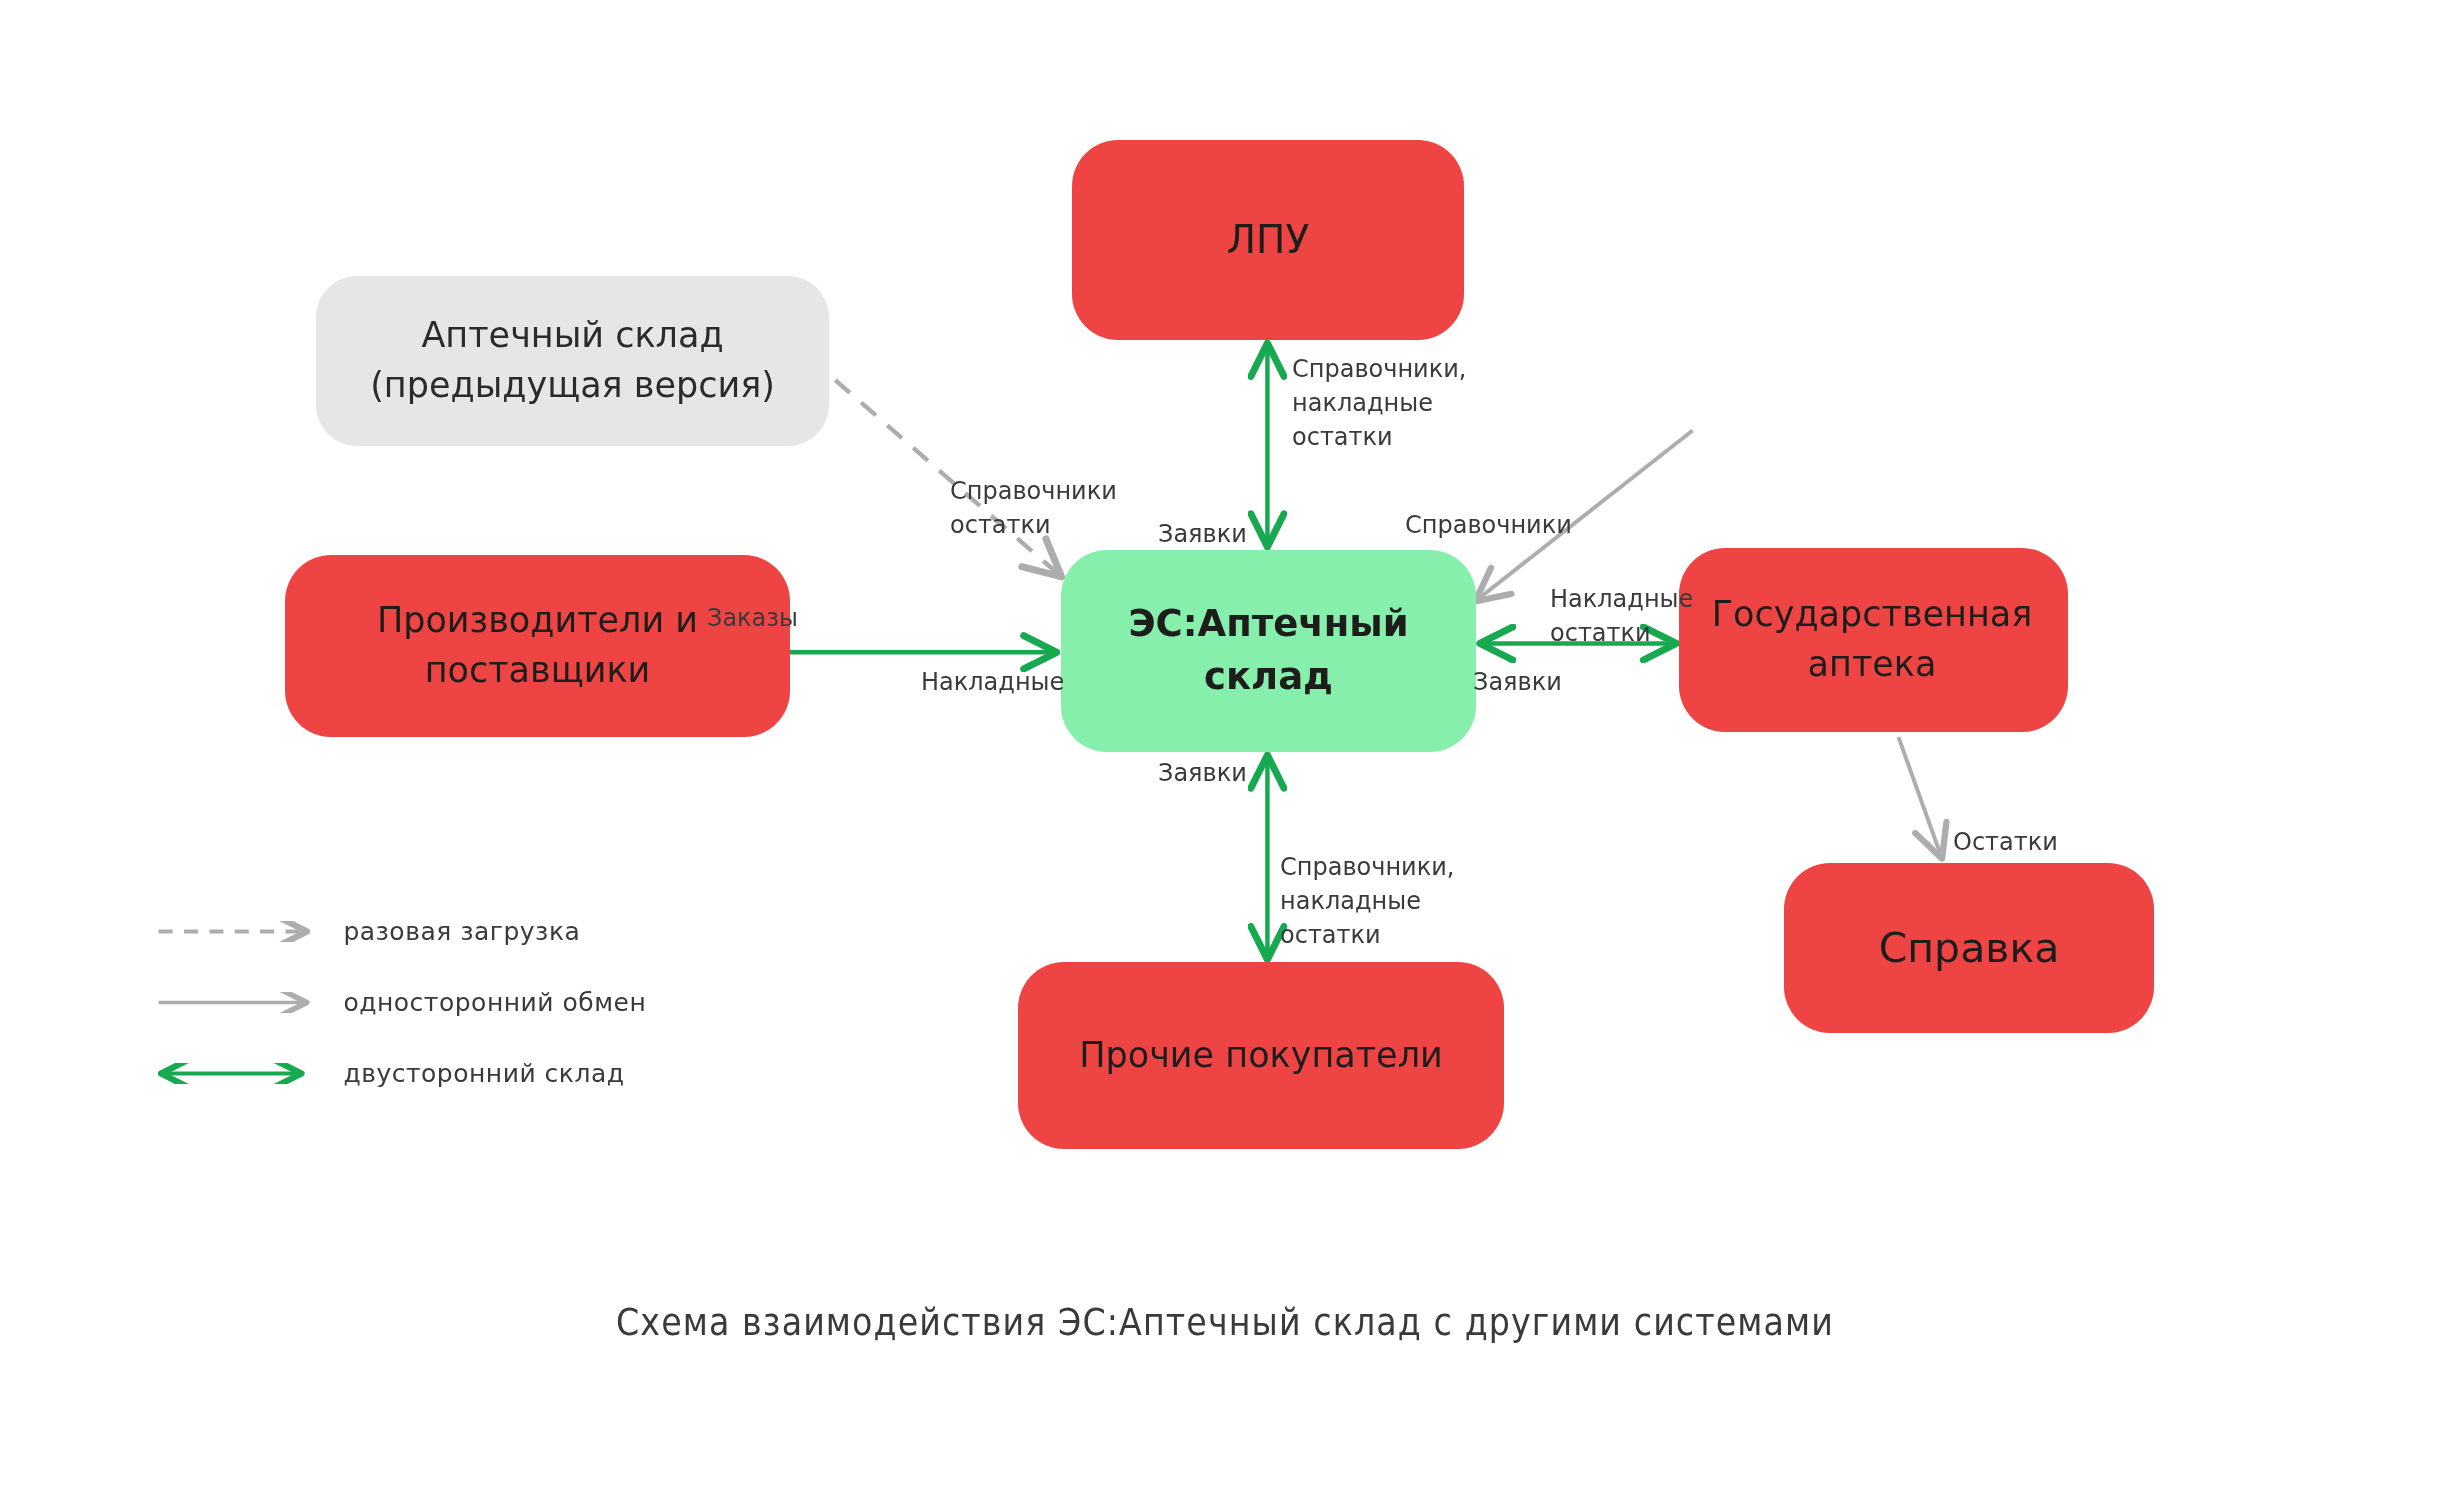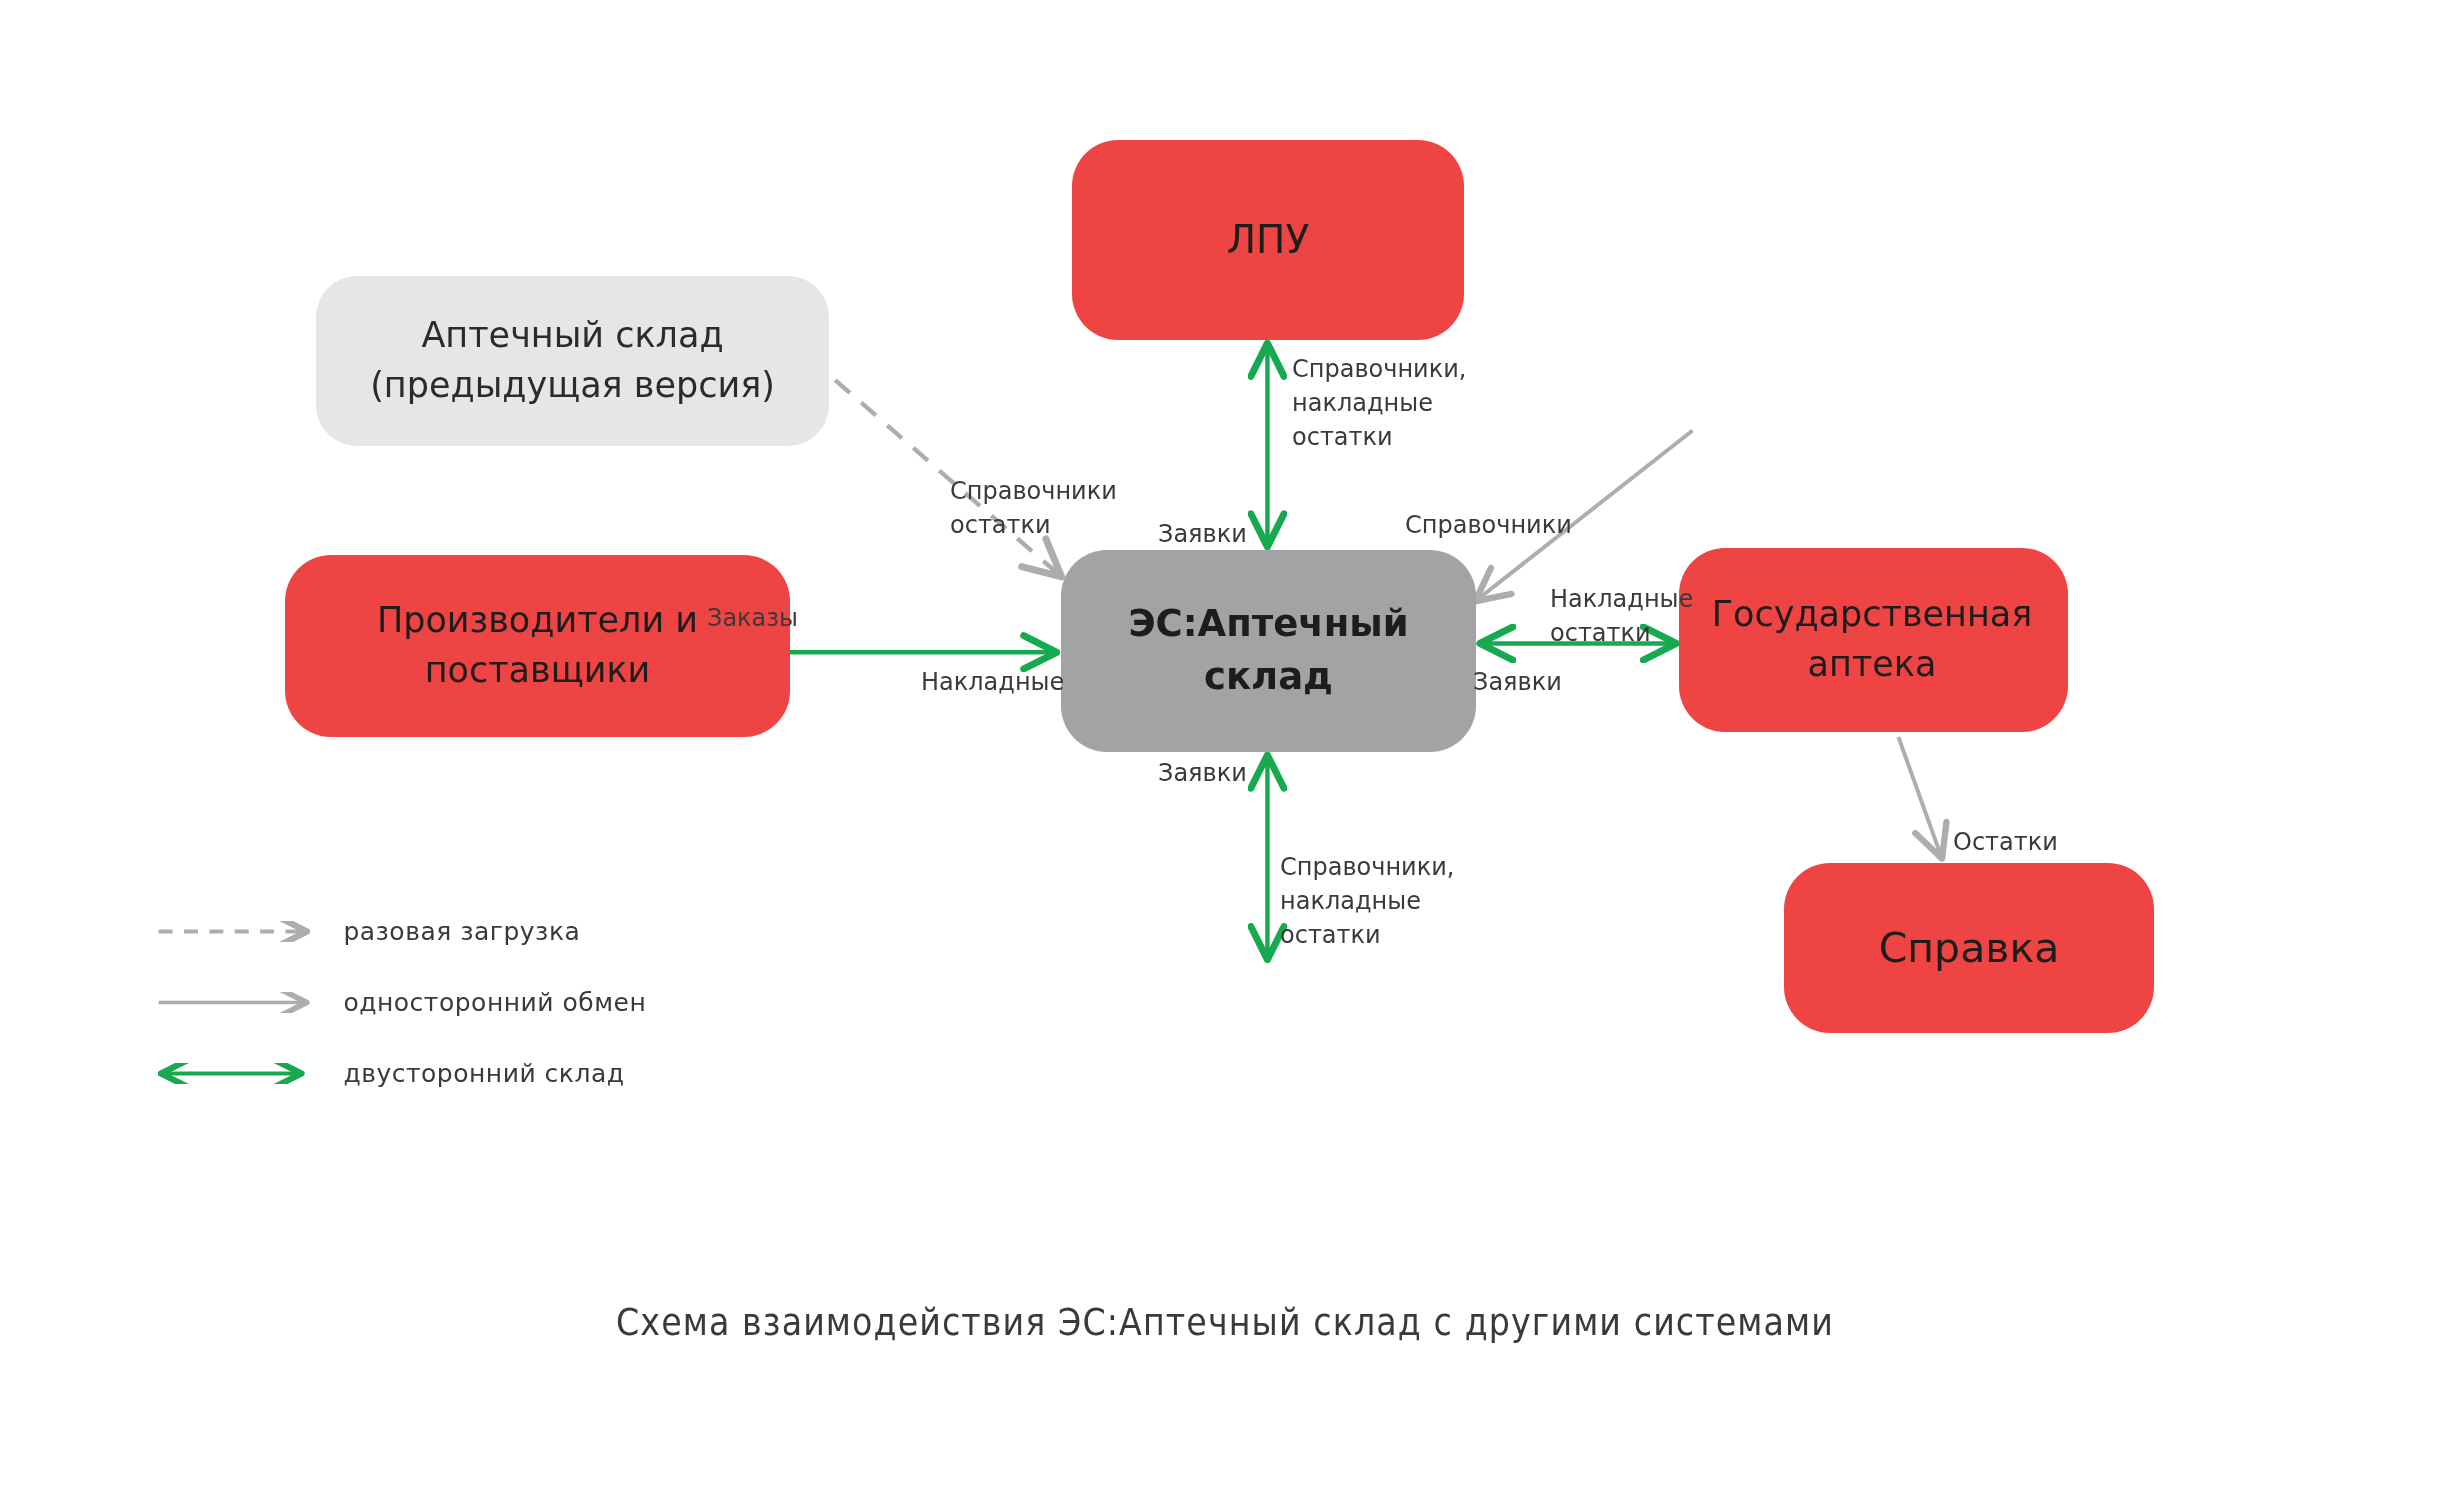--- a/index.html
+++ b/index.html
@@ -32,21 +32,21 @@
     display: flex;
     align-items: center;
     justify-content: center;
     text-align: center;
     border-radius: 46px;
     line-height: 1.42;
     padding: 8.8px 23px;
   }
   .node.yellow { background: #ef4444; color: #1d1d1b; }
   .node.grey   { background: #E6E6E6; color: #2b2b2b; }
-  .node.green  { background: #a3a3a3; color: #1d1d1b; font-weight: bold; }
+  .node.green  { background: #86efac; color: #1d1d1b; font-weight: bold; }
 
   .n-lpu        { left:1072px; top:140px;  width:392px; height:200px; font-size:39px; }
   .n-prev       { left:316px;  top:276px;  width:513px; height:170px; font-size:35px; border-radius:41px; }
   .n-belfarm    { left:1684px; top:295px;  width:484px; height:129px; font-size:35px; border-radius:41px; }
   .n-suppliers  { left:285px;  top:555px;  width:505px; height:182px; font-size:35px; }
   .n-core       { left:1061px; top:550px;  width:415px; height:202px; font-size:37px; }
   .n-gosapteka  { left:1679px; top:548px;  width:389px; height:184px; font-size:35px;padding-left:20px; }
   .n-spravka    { left:1784px; top:863px;  width:370px; height:170px; font-size:41px; }
   .n-buyers     { left:1018px; top:962px; width:486px; height:187px; font-size:35px; }
 
@@ -157,20 +157,21 @@
 
 
   <div class="node yellow n-suppliers">Производители и<br>поставщики</div>
 
   <div class="node green n-core">ЭС:Аптечный<br>склад</div>
 
   <div class="node yellow n-gosapteka">Государственная<br>аптека</div>
 
   <div class="node yellow n-spravka">Справка</div>
 
+  <div class="node yellow n-buyers">Прочие покупатели</div>
 
   <div class="edge-label l-sprav-ostatki">Справочники<br>остатки</div>
 
   <div class="edge-label l-zakazy">Заказы</div>
 
   <div class="edge-label l-nakladnye">Накладные</div>
 
   <div class="edge-label l-zayavki-top">Заявки</div>
 
   <div class="edge-label l-top-stack">Справочники,<br>накладные<br>остатки</div>

